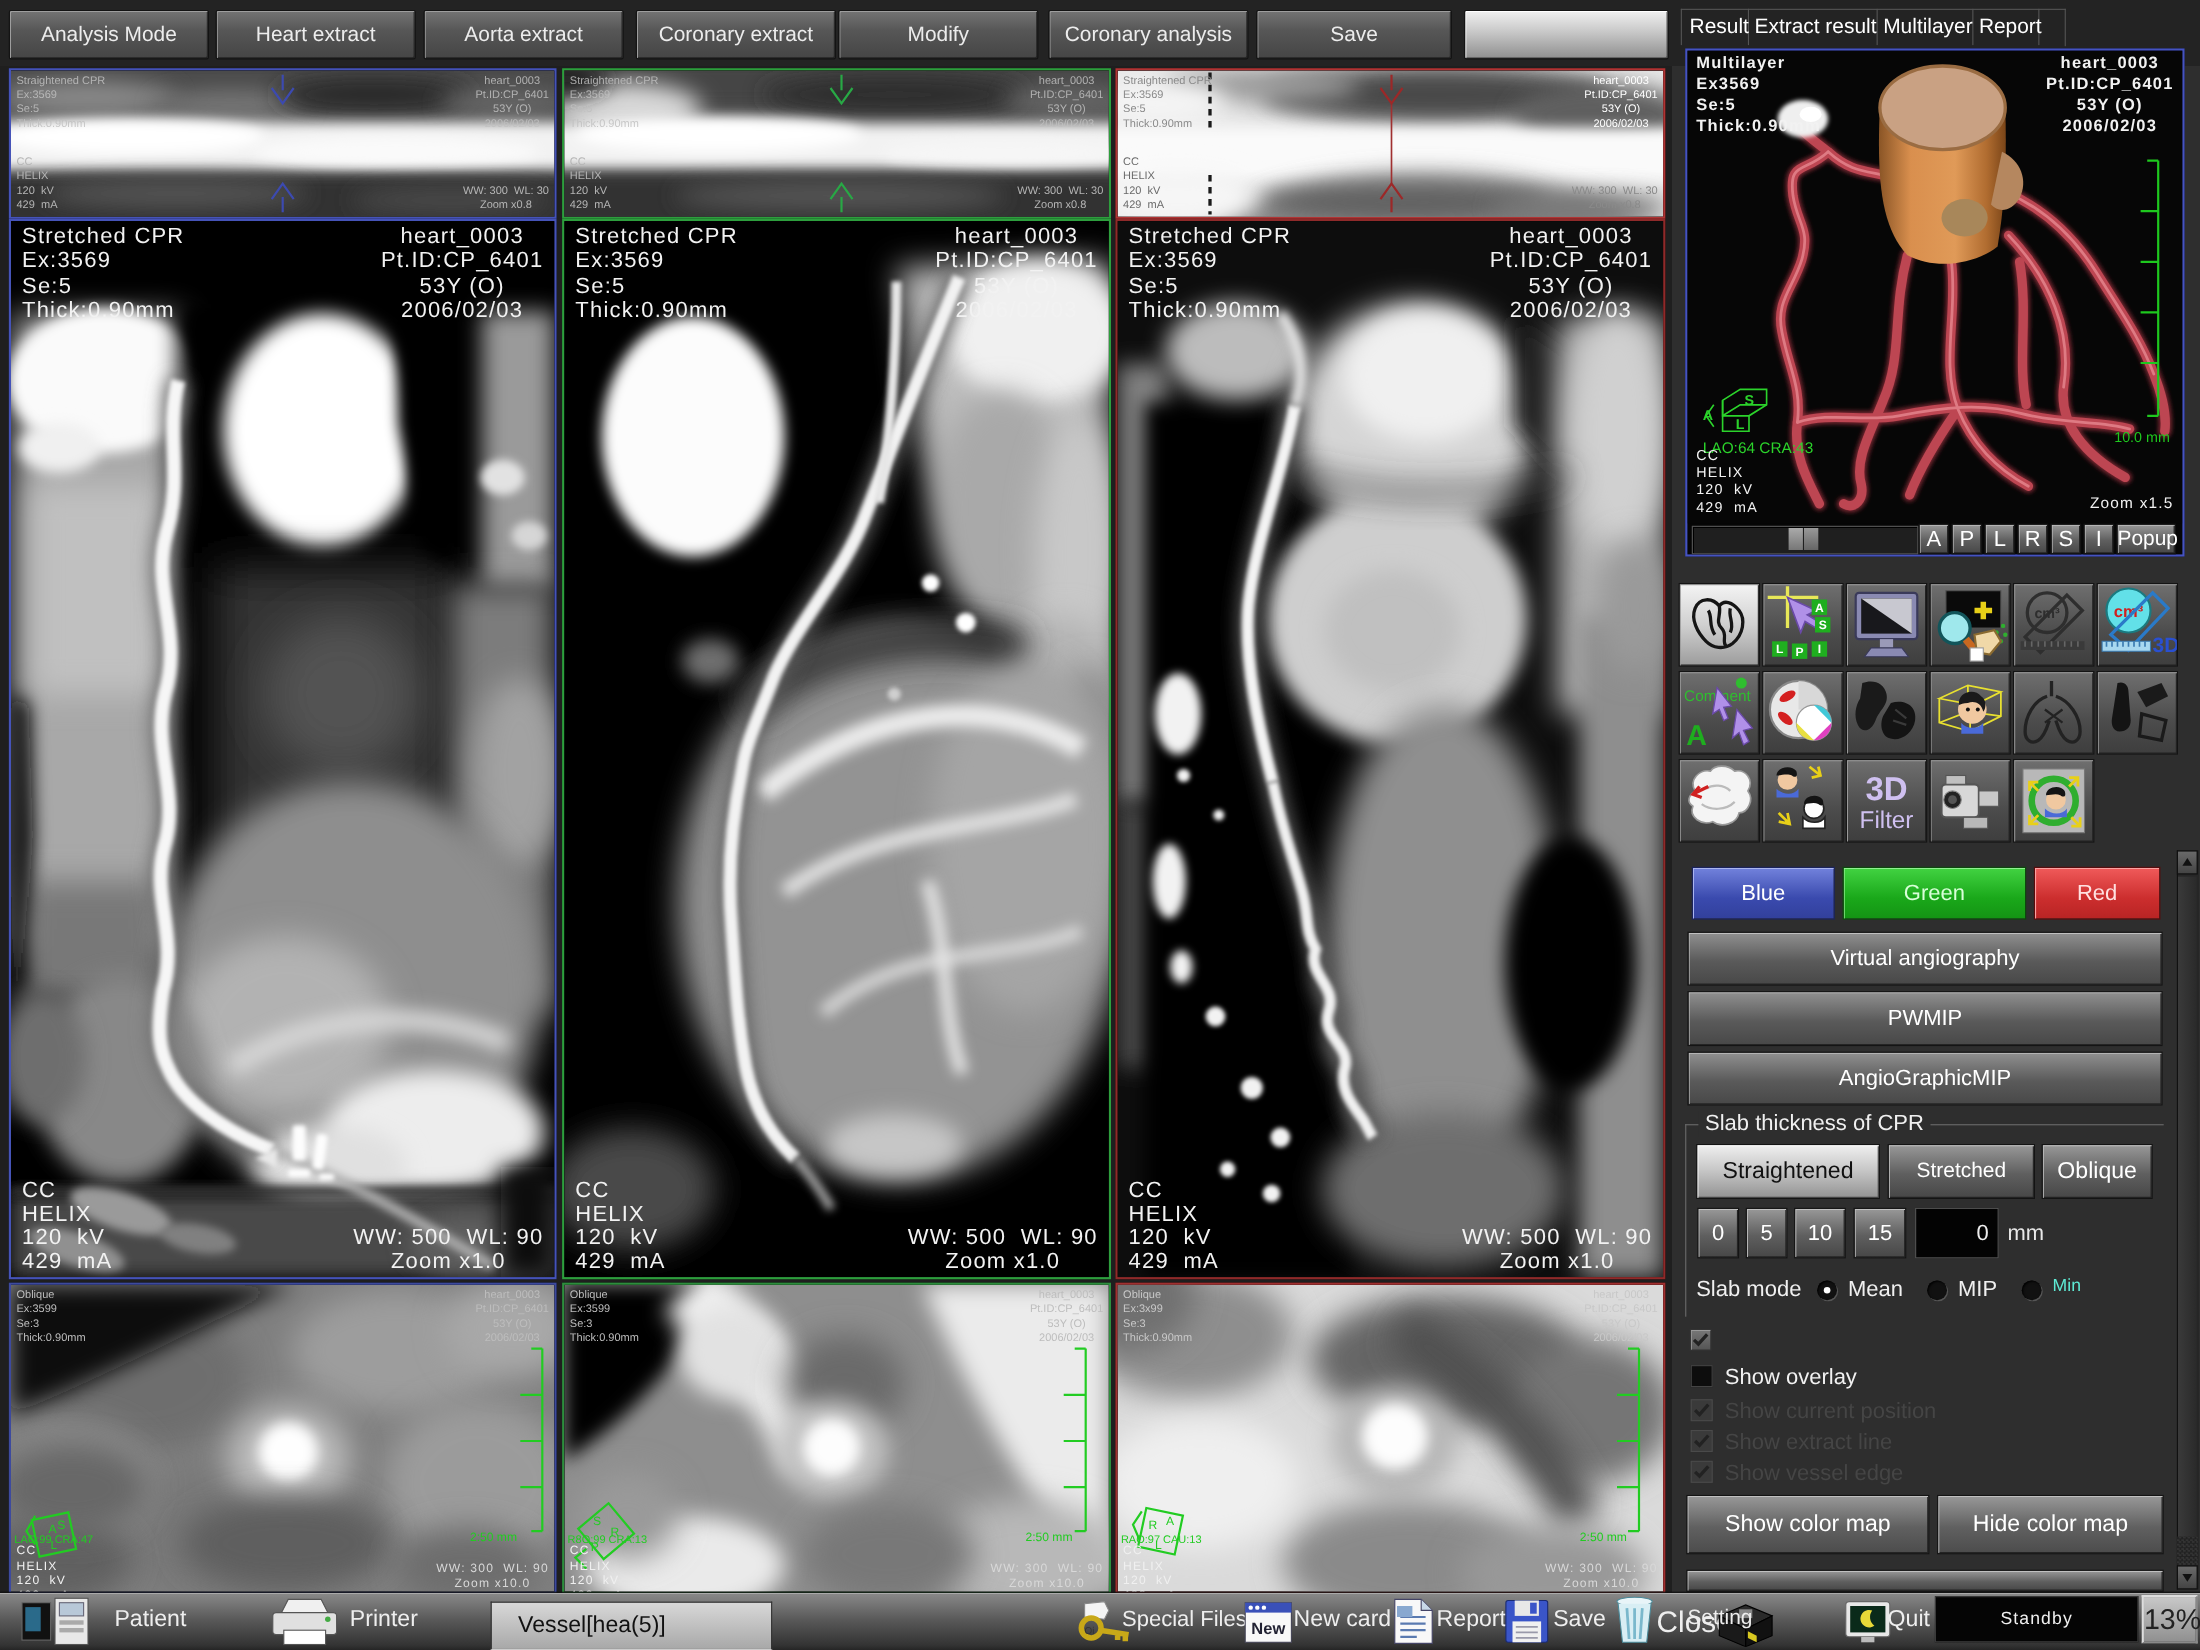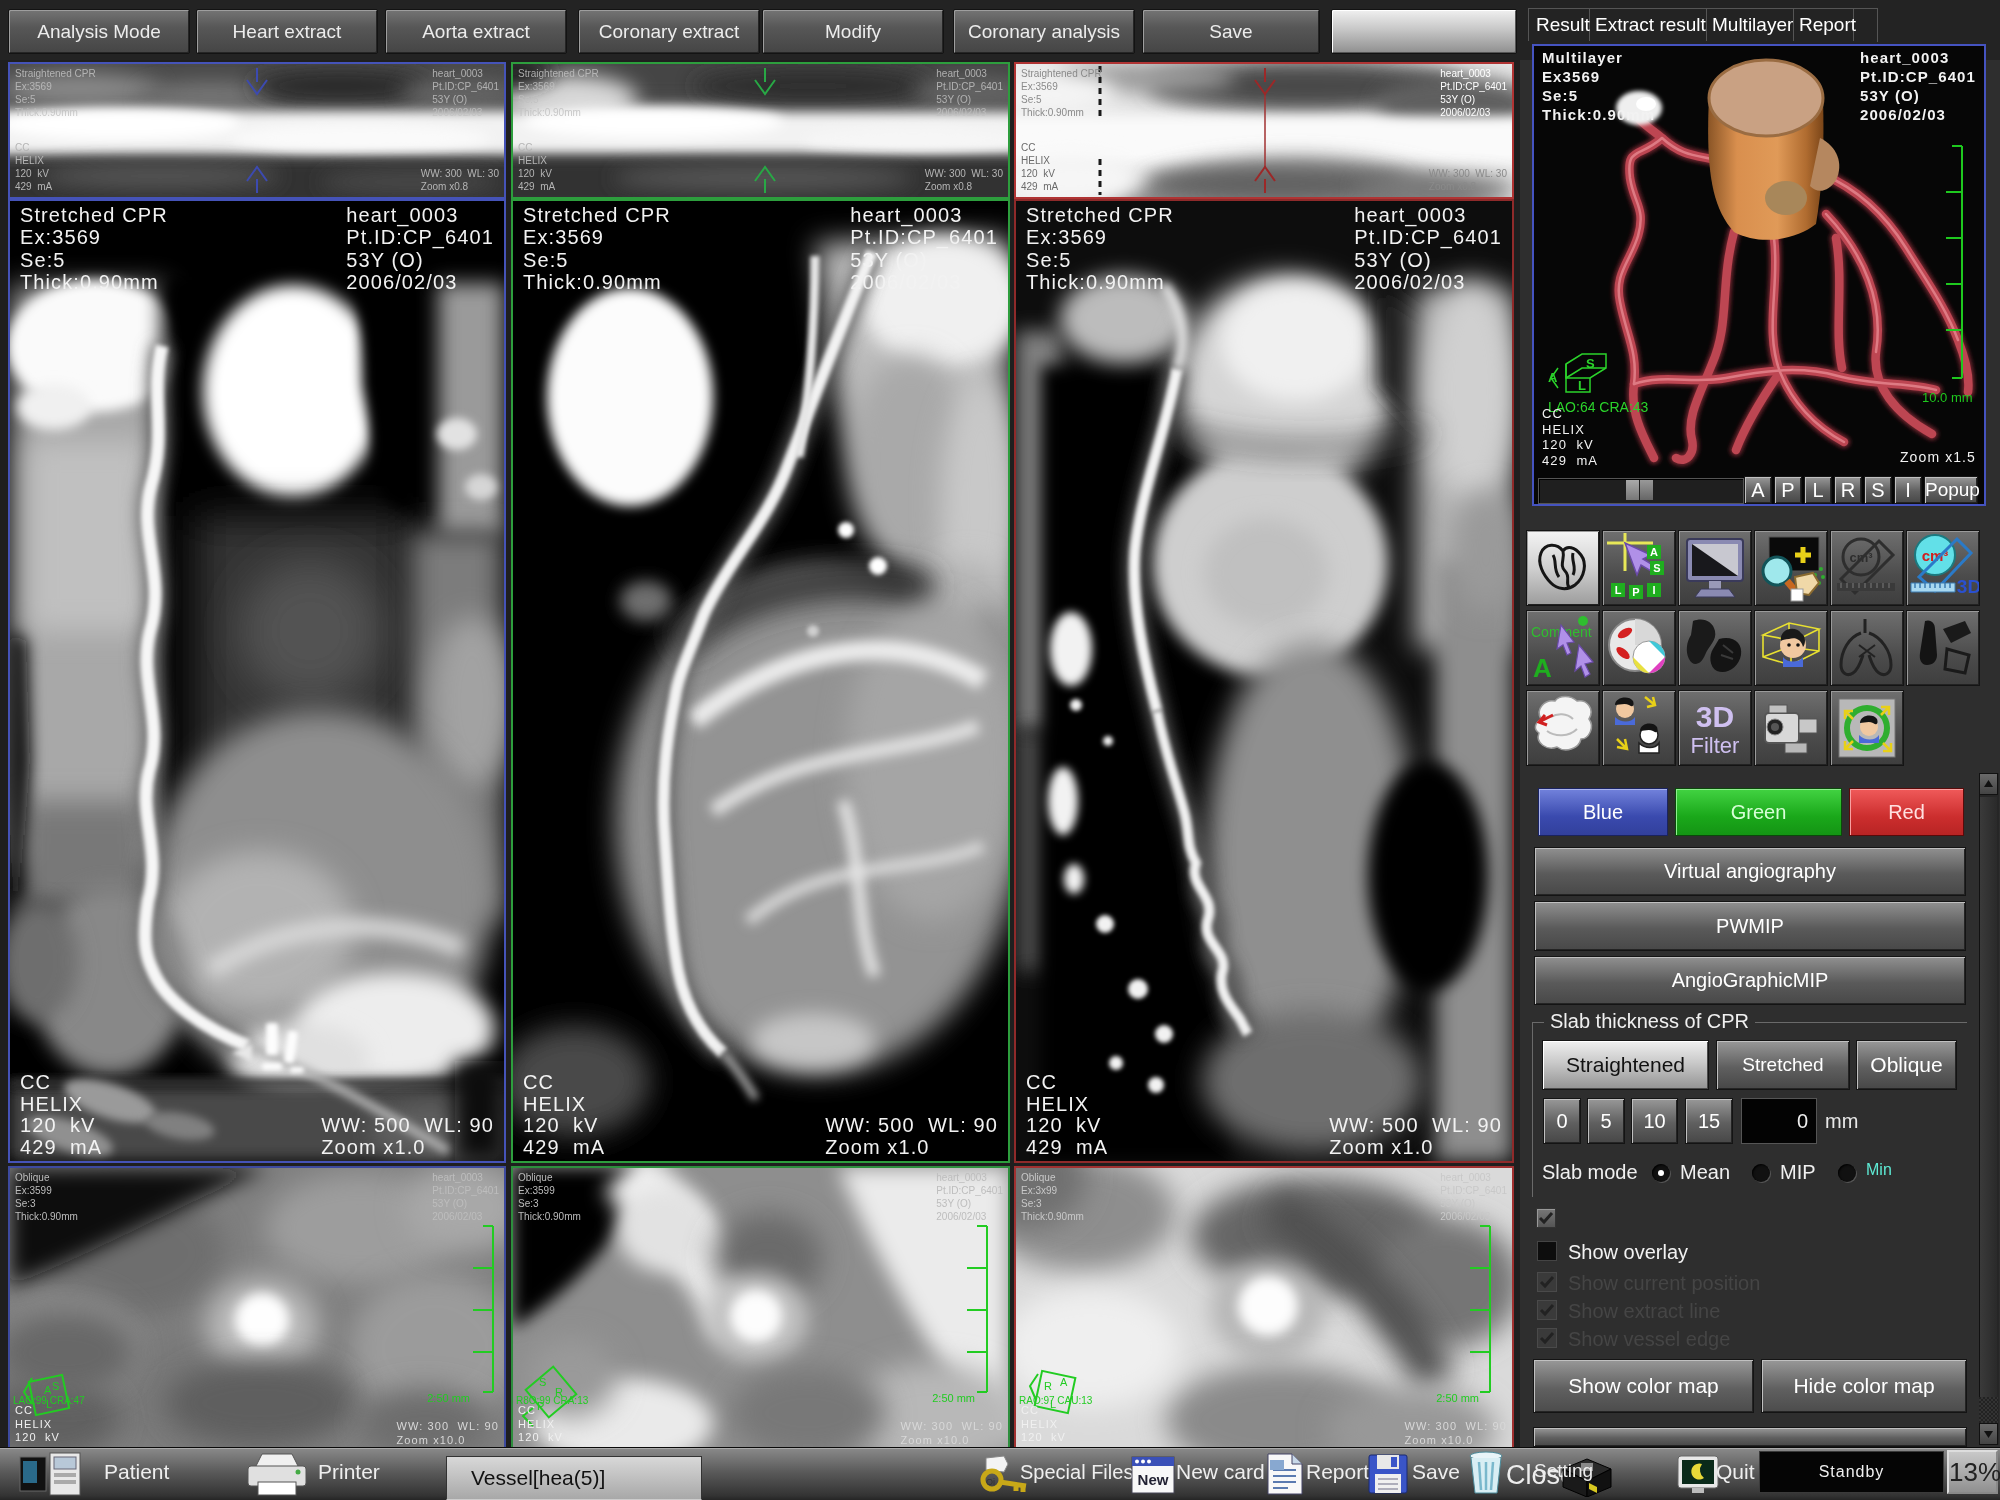--- a/index.html
+++ b/index.html
@@ -1,20 +1,20 @@
 <!DOCTYPE html>
 <html><head><meta charset="utf-8">
 <style>
 html,body{margin:0;padding:0;width:2000px;height:1500px;background:#2e2e2e;font-family:"Liberation Sans",sans-serif;overflow:hidden;position:relative}
 .abs{position:absolute}
 .tbtn{position:absolute;top:9px;height:45px;box-sizing:border-box;background:linear-gradient(#747474,#575757 40%,#454545);border:1px solid #131313;box-shadow:inset 1px 1px 0 #9e9e9e,inset -1px -1px 0 #252525;color:#ececec;font-size:19px;text-align:center;line-height:43px;border-radius:2px}
 .tbtn.lit{background:linear-gradient(#f0f0f0,#c7c7c7 45%,#8f8f8f);box-shadow:inset 1px 1px 0 #fff,inset -1px -1px 0 #555}
 .panel{position:absolute;box-sizing:border-box;background:#000;overflow:hidden}
 .ovl{position:absolute;color:#f2f2f2;font-size:20px;letter-spacing:1.1px;line-height:22.4px;white-space:pre}
-.ovr{text-align:left}
+.ovr{text-align:center}
 .tiny{font-size:10px;line-height:13px;color:#cfcfcf;letter-spacing:0}
 .gbtn{position:absolute;box-sizing:border-box;background:linear-gradient(#989898,#5f5f5f 55%,#474747);border:1px solid #141414;box-shadow:inset 1px 1px 0 #c0c0c0,inset -1px -1px 0 #242424;color:#fff;text-align:center}
 .gbtn.sel{background:linear-gradient(#efefef,#c9c9c9 45%,#939393);color:#111;box-shadow:inset 1px 1px 0 #fff,inset -1px -1px 0 #4a4a4a}
 .tool{position:absolute;box-sizing:border-box;width:74px;height:76px;background:linear-gradient(#6f6f6f,#4c4c4c 60%,#3e3e3e);border:1px solid #141414;box-shadow:inset 1px 1px 0 #9a9a9a,inset -1px -1px 0 #222}
 .tool.lit{background:linear-gradient(#f4f4f4,#d0d0d0 50%,#9c9c9c)}
 .chk{position:absolute;width:20px;height:20px;box-sizing:border-box}
 svg{display:block}
 </style></head>
 <body>
 

